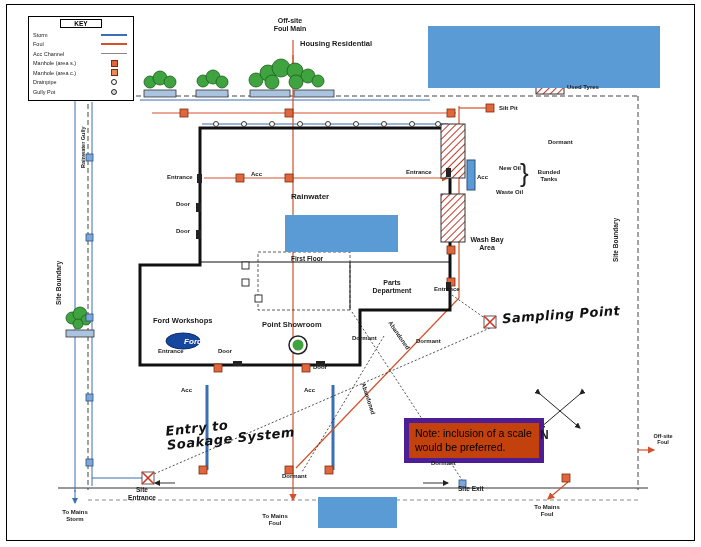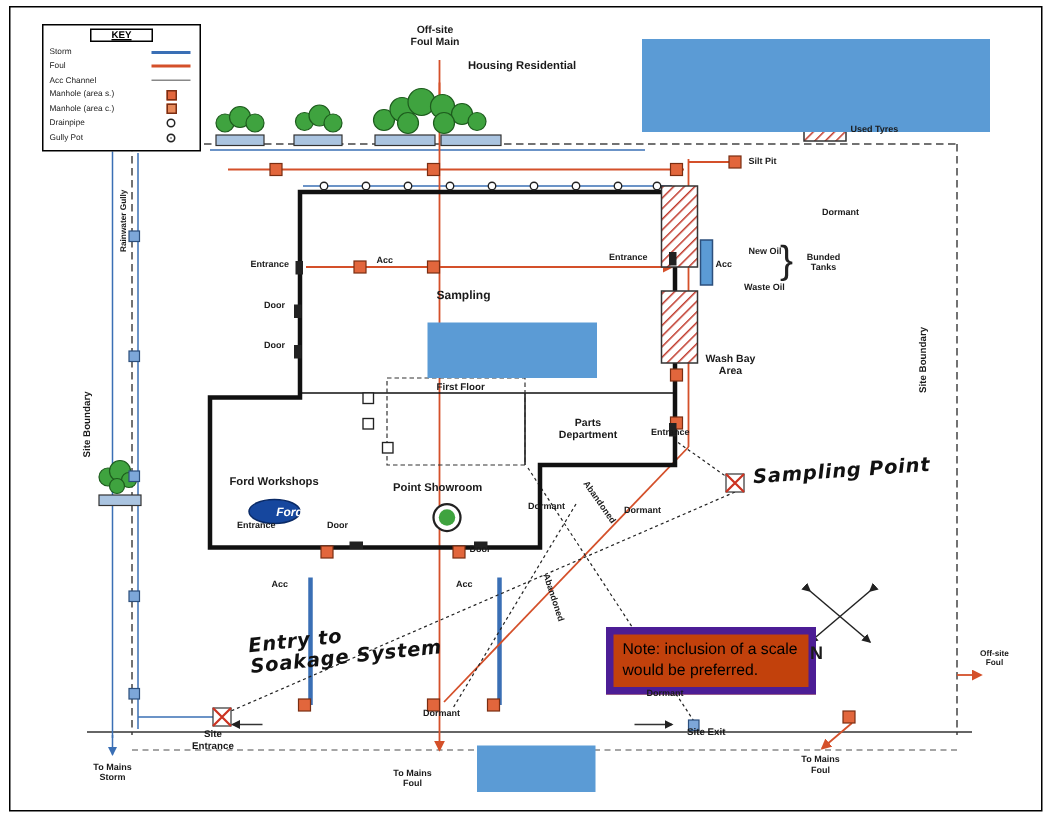--- a/index.html
+++ b/index.html
@@ -263,36 +263,36 @@
     <div class="keyrow">
       <span class="keylabel">Gully Pot</span>
       <span class="keysym">
           <span class="sym-circ dbl"></span>
         </span>
     </div>
   </div>
 
   <div class="lbl t7 ctr" style="left:262px;top:17px;width:56px">Off-site
 Foul Main</div>
-  <div class="lbl t75" style="left:312px;top:40px">Housing Residential</div>
+  <div class="lbl t75" style="left:300px;top:40px">Housing Residential</div>
   <div class="lbl t6" style="left:567px;top:84px">Used Tyres</div>
   <div class="lbl t6" style="left:499px;top:105px">Silt Pit</div>
   <div class="lbl t6" style="left:548px;top:139px">Dormant</div>
   <div class="lbl t6" style="left:499px;top:165px">New Oil</div>
   <div class="lbl t6" style="left:496px;top:189px">Waste Oil</div>
   <div class="brace" style="left:520px;top:160px">}</div>
   <div class="lbl t6 ctr" style="left:534px;top:169px;width:30px">Bunded
 Tanks</div>
   <div class="lbl t6" style="left:477px;top:174px">Acc</div>
   <div class="lbl t6" style="left:167px;top:174px">Entrance</div>
   <div class="lbl t6" style="left:251px;top:171px">Acc</div>
   <div class="lbl t6" style="left:406px;top:169px">Entrance</div>
   <div class="lbl t6" style="left:176px;top:201px">Door</div>
   <div class="lbl t6" style="left:176px;top:228px">Door</div>
-  <div class="lbl t8" style="left:291px;top:192px">Sampling</div>
+  <div class="lbl t8" style="left:291px;top:192px">Rainwater</div>
   <div class="lbl t7 ctr" style="left:466px;top:236px;width:42px">Wash Bay
 Area</div>
   <div class="lbl t65" style="left:291px;top:255px">First Floor</div>
   <div class="lbl t7 ctr" style="left:370px;top:279px;width:44px">Parts
 Department</div>
   <div class="lbl t6" style="left:434px;top:286px">Entrance</div>
   <div class="lbl t75" style="left:153px;top:317px">Ford Workshops</div>
   <div class="fordtext" style="left:168px;top:337px;width:50px">Ford</div>
   <div class="lbl t75" style="left:262px;top:321px">Point Showroom</div>
   <div class="lbl t6" style="left:352px;top:335px">Dormant</div>

